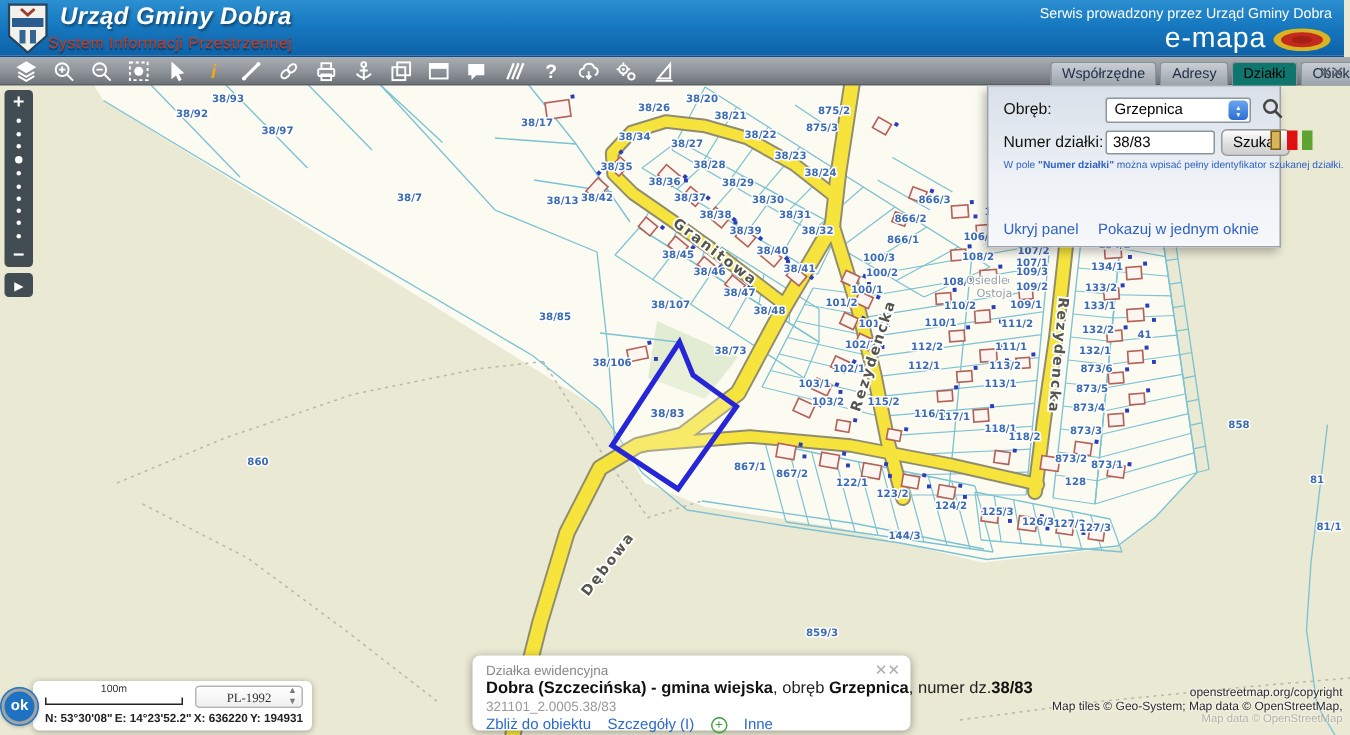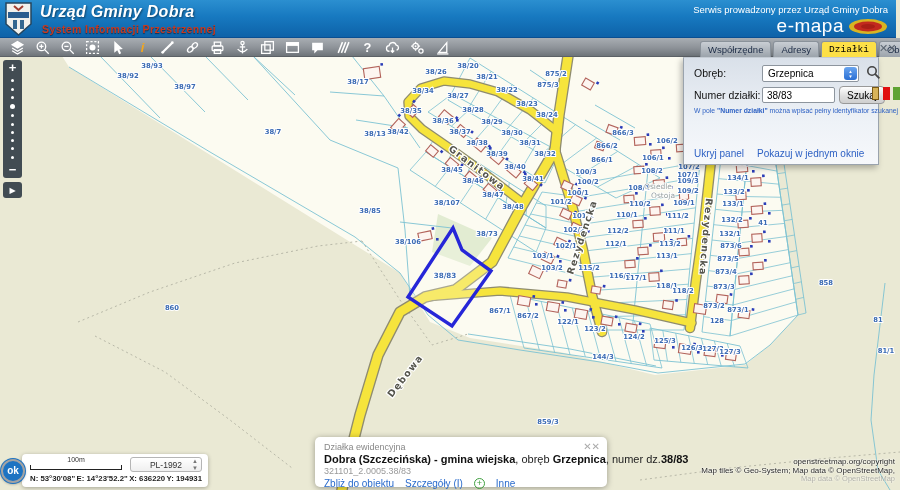--- a/index.html
+++ b/index.html
@@ -10,42 +10,42 @@
   
   #map { position:absolute; left:0; top:0; width:900px; height:490px; }
 
   
   .header { position:absolute; left:0; top:0; width:896px; height:38px;
     background:linear-gradient(#2b8fd0 0%, #1779c0 45%, #0e62a8 100%);
     border-bottom:1px solid #0a4f92; z-index:30; }
   .crest { position:absolute; left:5px; top:2px; width:27px; height:34px; }
   .app-title { position:absolute; left:40px; top:3px; color:#fff; font-size:16px;
     font-weight:bold; font-style:italic; text-shadow:1px 1px 2px rgba(0,0,0,.45); letter-spacing:.3px; }
-  .app-subtitle { position:absolute; left:42px; top:23px; color:#c8391f; font-size:10.5px;
-    font-weight:bold; text-shadow:0 1px 1px rgba(0,0,0,.5); letter-spacing:.4px; }
+  .app-subtitle { position:absolute; left:32px; top:23px; color:#c8391f; font-size:10.5px;
+    font-weight:normal; text-shadow:0 1px 1px rgba(0,0,0,.5); letter-spacing:.4px; }
   .service-note { position:absolute; right:8px; top:4px; color:#fff; font-size:9.5px; }
   .brand { position:absolute; right:52px; top:15px; color:#fff; font-size:19px; letter-spacing:.5px; }
   .brand-logo { position:absolute; right:8px; top:18px; width:40px; height:17px; }
 
   
   .toolbar { position:absolute; left:0; top:38px; width:900px; height:19px;
     background:linear-gradient(#a9aeb3 0%, #8d9298 55%, #6e7479 100%);
     border-bottom:1px solid #5c6166; z-index:25; display:flex; align-items:center; padding-left:5px; }
   .tool { width:25px; height:18px; display:flex; align-items:center; justify-content:center; cursor:pointer; }
   .tool svg { width:15px; height:15px; }
 
   
   .tabs { position:absolute; left:700px; top:41px; height:16px; display:flex; gap:2px; z-index:40; }
   .tab { font-size:9.5px; color:#1c2b45; padding:2px 7px 1px;
     background:linear-gradient(#c9ced4,#9ba3ab); border:1px solid #8a929a; border-bottom:none;
     border-radius:3px 3px 0 0; cursor:pointer; white-space:nowrap; }
-  .tab.active { background:#fde047; color:#000; position:relative; z-index:2;font-family:Liberation Mono, monospace; }
+  .tab.active { background:#0f766e; color:#000; position:relative; z-index:2; }
   .panel-close { position:absolute; left:879px; top:42px; z-index:41; color:#5a6470;
     font-size:11px; cursor:pointer; letter-spacing:-1px; }
-  .panel { position:absolute; left:683px; top:57px; width:196px; height:108px; z-index:39;
+  .panel { position:absolute; left:658px; top:57px; width:196px; height:108px; z-index:39;
     background:linear-gradient(#d9e0e9 0%, #eef2f7 60%, #f6f8fb 100%);
     border:1px solid #9aa3ad; border-top:1px solid #c5ccd4; box-shadow:-2px 3px 6px rgba(0,0,0,.28); }
   .prow { position:absolute; left:10px; font-size:10.5px; color:#111; }
   .plabel { display:inline-block; }
   .pselect { position:absolute; left:68px; top:-2px; width:97px; height:17px; background:#fff;
     border:1px solid #8d959e; border-radius:2px; font-size:10px; color:#000;
     padding:2px 16px 0 5px; cursor:pointer; }
   .stepper { position:absolute; right:1px; top:1px; width:13px; height:13px; border-radius:3px;
     background:linear-gradient(#6aa5ef,#2a6fd4); color:#fff; font-size:4.5px; line-height:1.2;
     text-align:center; padding-top:1.5px; }
@@ -89,21 +89,21 @@
 
   
   .statusbox { position:absolute; left:22px; top:454px; width:186px; height:33px; z-index:35;
     background:#fff; border-radius:4px; box-shadow:0 1px 4px rgba(0,0,0,.3); }
   .scalebar { position:absolute; left:8px; top:3px; width:92px; height:14px; }
   .scale-label { position:absolute; left:0; right:0; top:-1px; text-align:center; font-size:7px; color:#333; }
   .scale-line { position:absolute; left:0; right:0; bottom:1px; border-bottom:1.5px solid #222; height:5px;
     border-left:1.5px solid #222; border-right:1.5px solid #222; }
   .crs { position:absolute; left:108px; top:3px; width:72px; height:15px; border:1px solid #b5b5b5;
     border-radius:3px; background:linear-gradient(#fff,#efefef); font-size:8.5px; color:#333;
-    text-align:center; line-height:14px; cursor:pointer; }
+    text-align:center; line-height:14px; cursor:pointer;font-family:Liberation Serif, serif; }
   .crs .updown { position:absolute; right:3px; top:0; font-size:6px; color:#777; line-height:7px; }
   .coords { position:absolute; left:8px; right:6px; top:20px; display:flex; justify-content:space-between;
     font-size:7.8px; font-weight:bold; color:#222; white-space:nowrap; }
   .okbtn { position:absolute; left:1px; top:459px; width:24px; height:24px; border-radius:50%; z-index:36;
     background:#1d73c2; border:2px solid #a3a3a3; box-shadow:0 0 0 1px #1d73c2, 0 1px 3px rgba(0,0,0,.4);
     color:#fff; font-size:10px; font-weight:bold; text-align:center; line-height:20px; cursor:pointer; }
 
   
   .attrib { position:absolute; right:5px; top:457px; z-index:18; text-align:right; font-size:8px;
     color:#2b2b2b; line-height:1.15; text-shadow:0 0 2px #fff, 0 0 2px #fff; }

